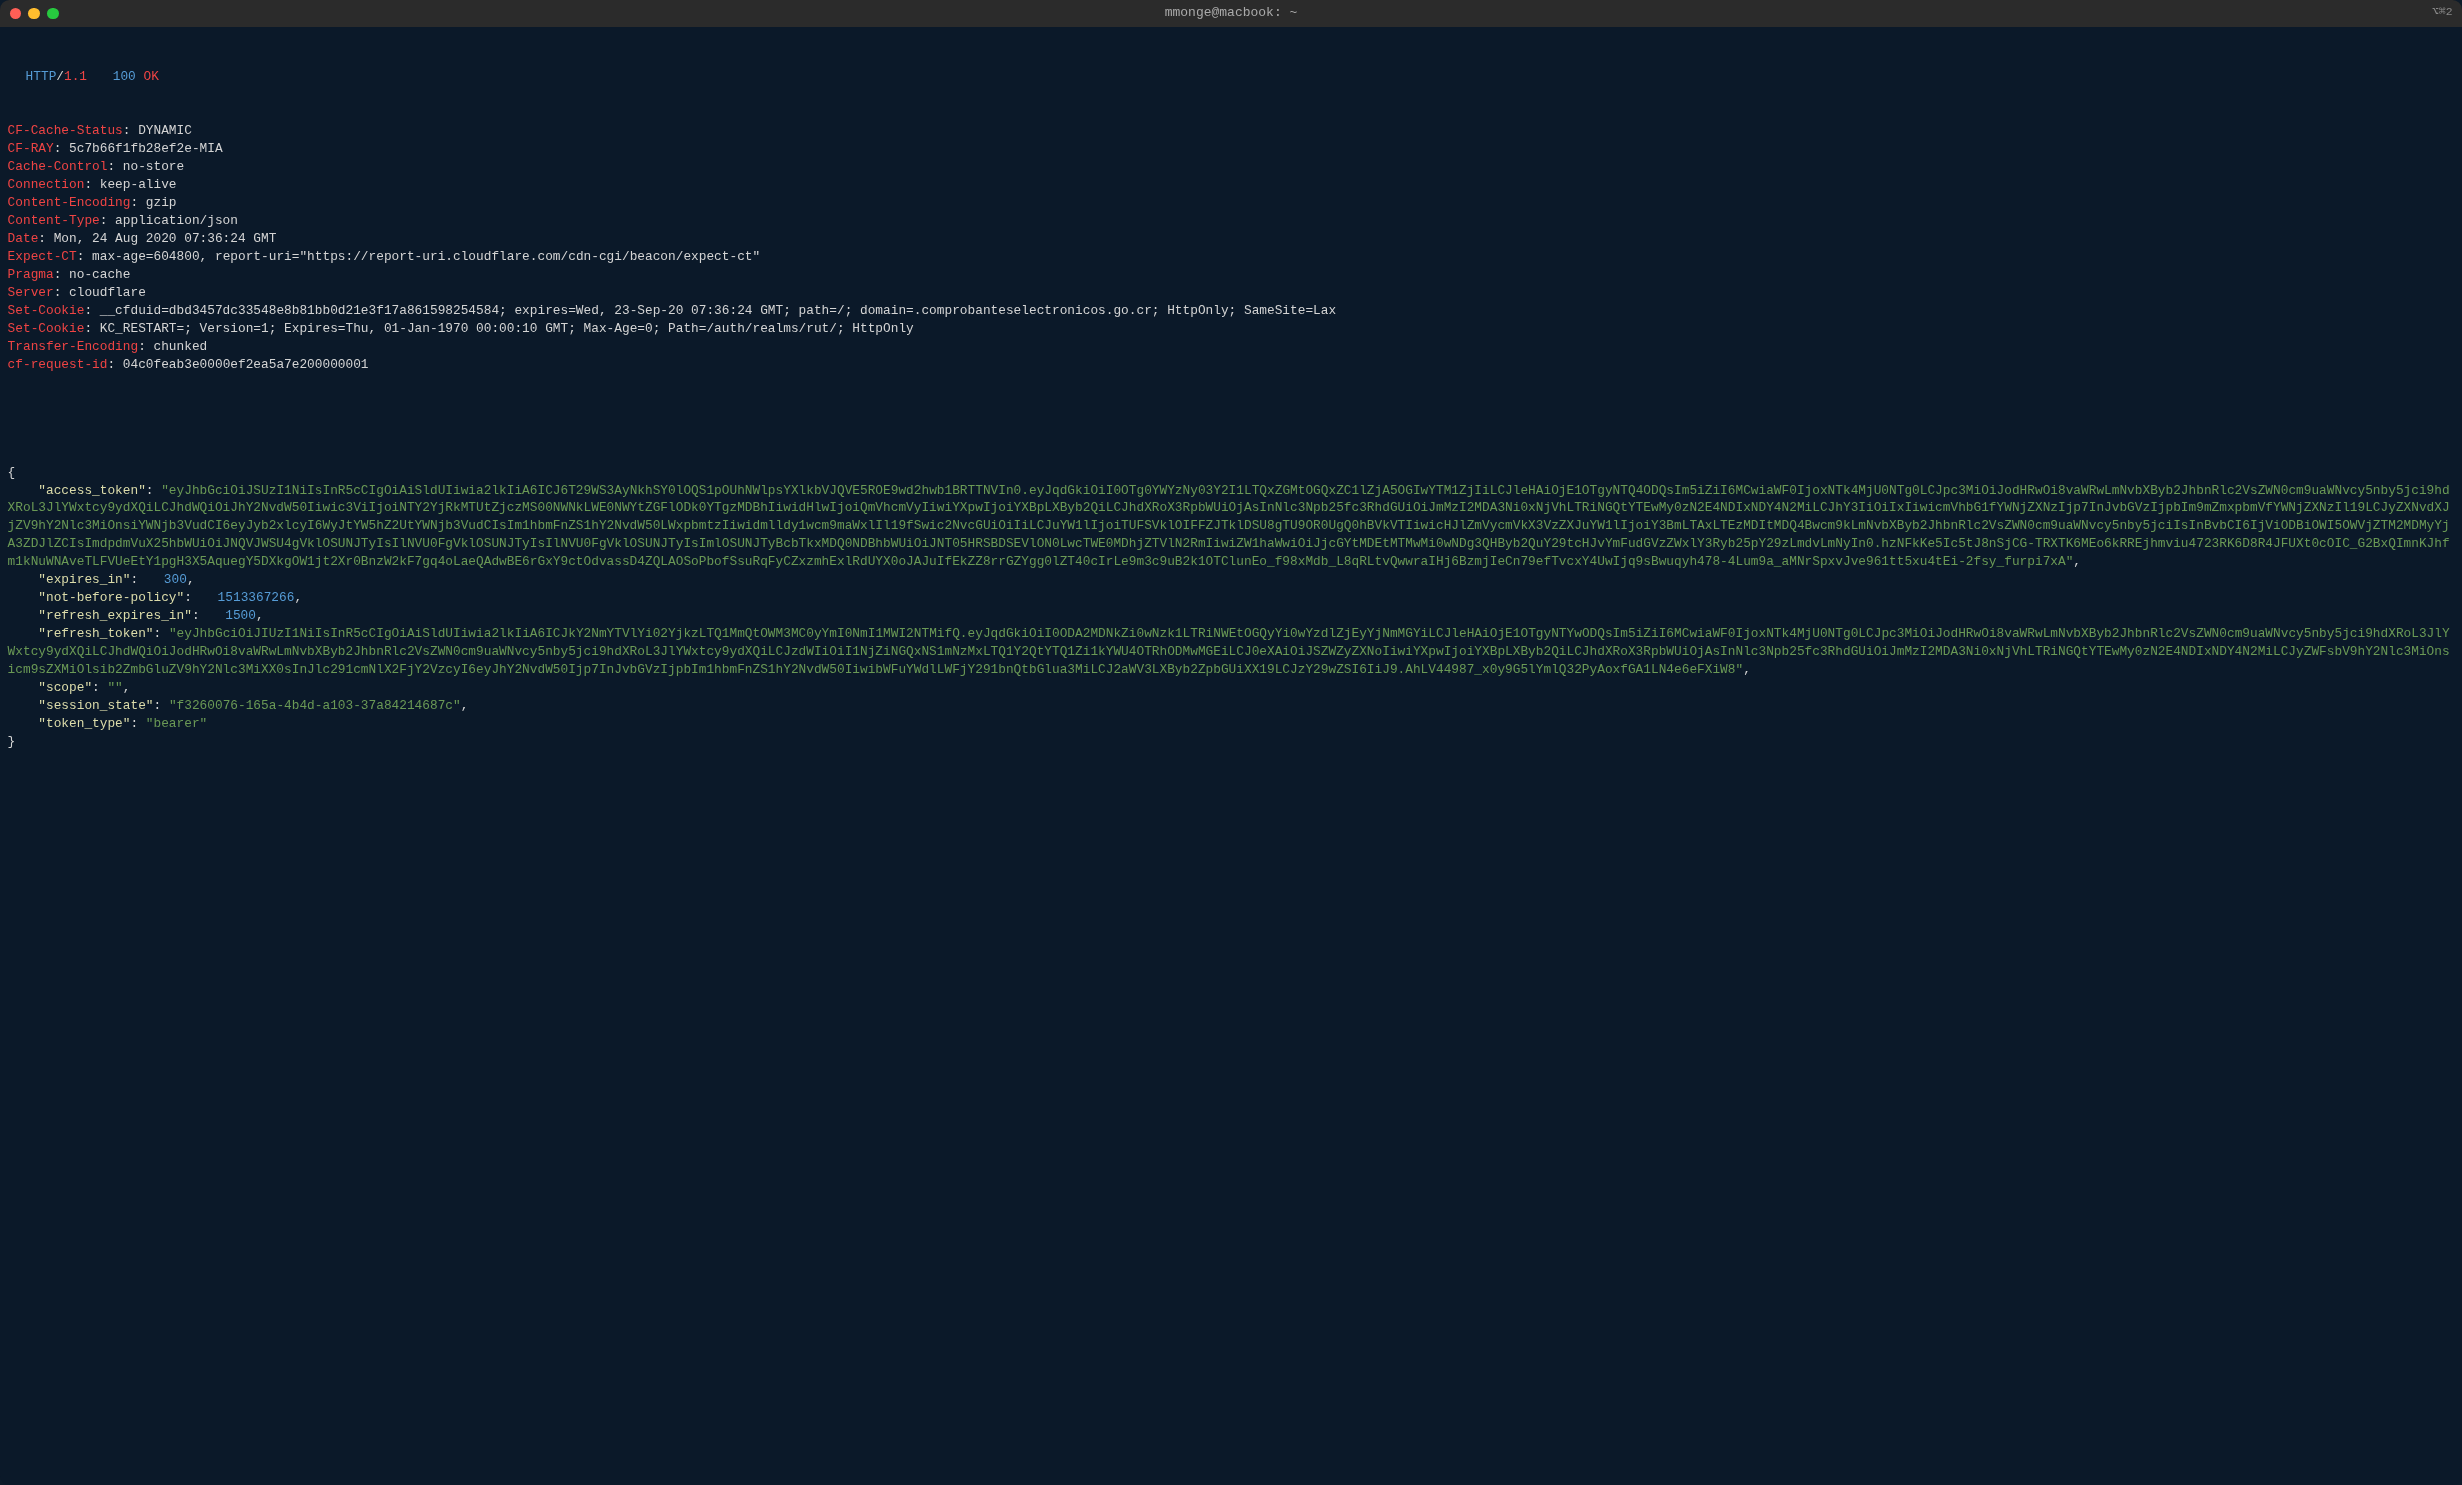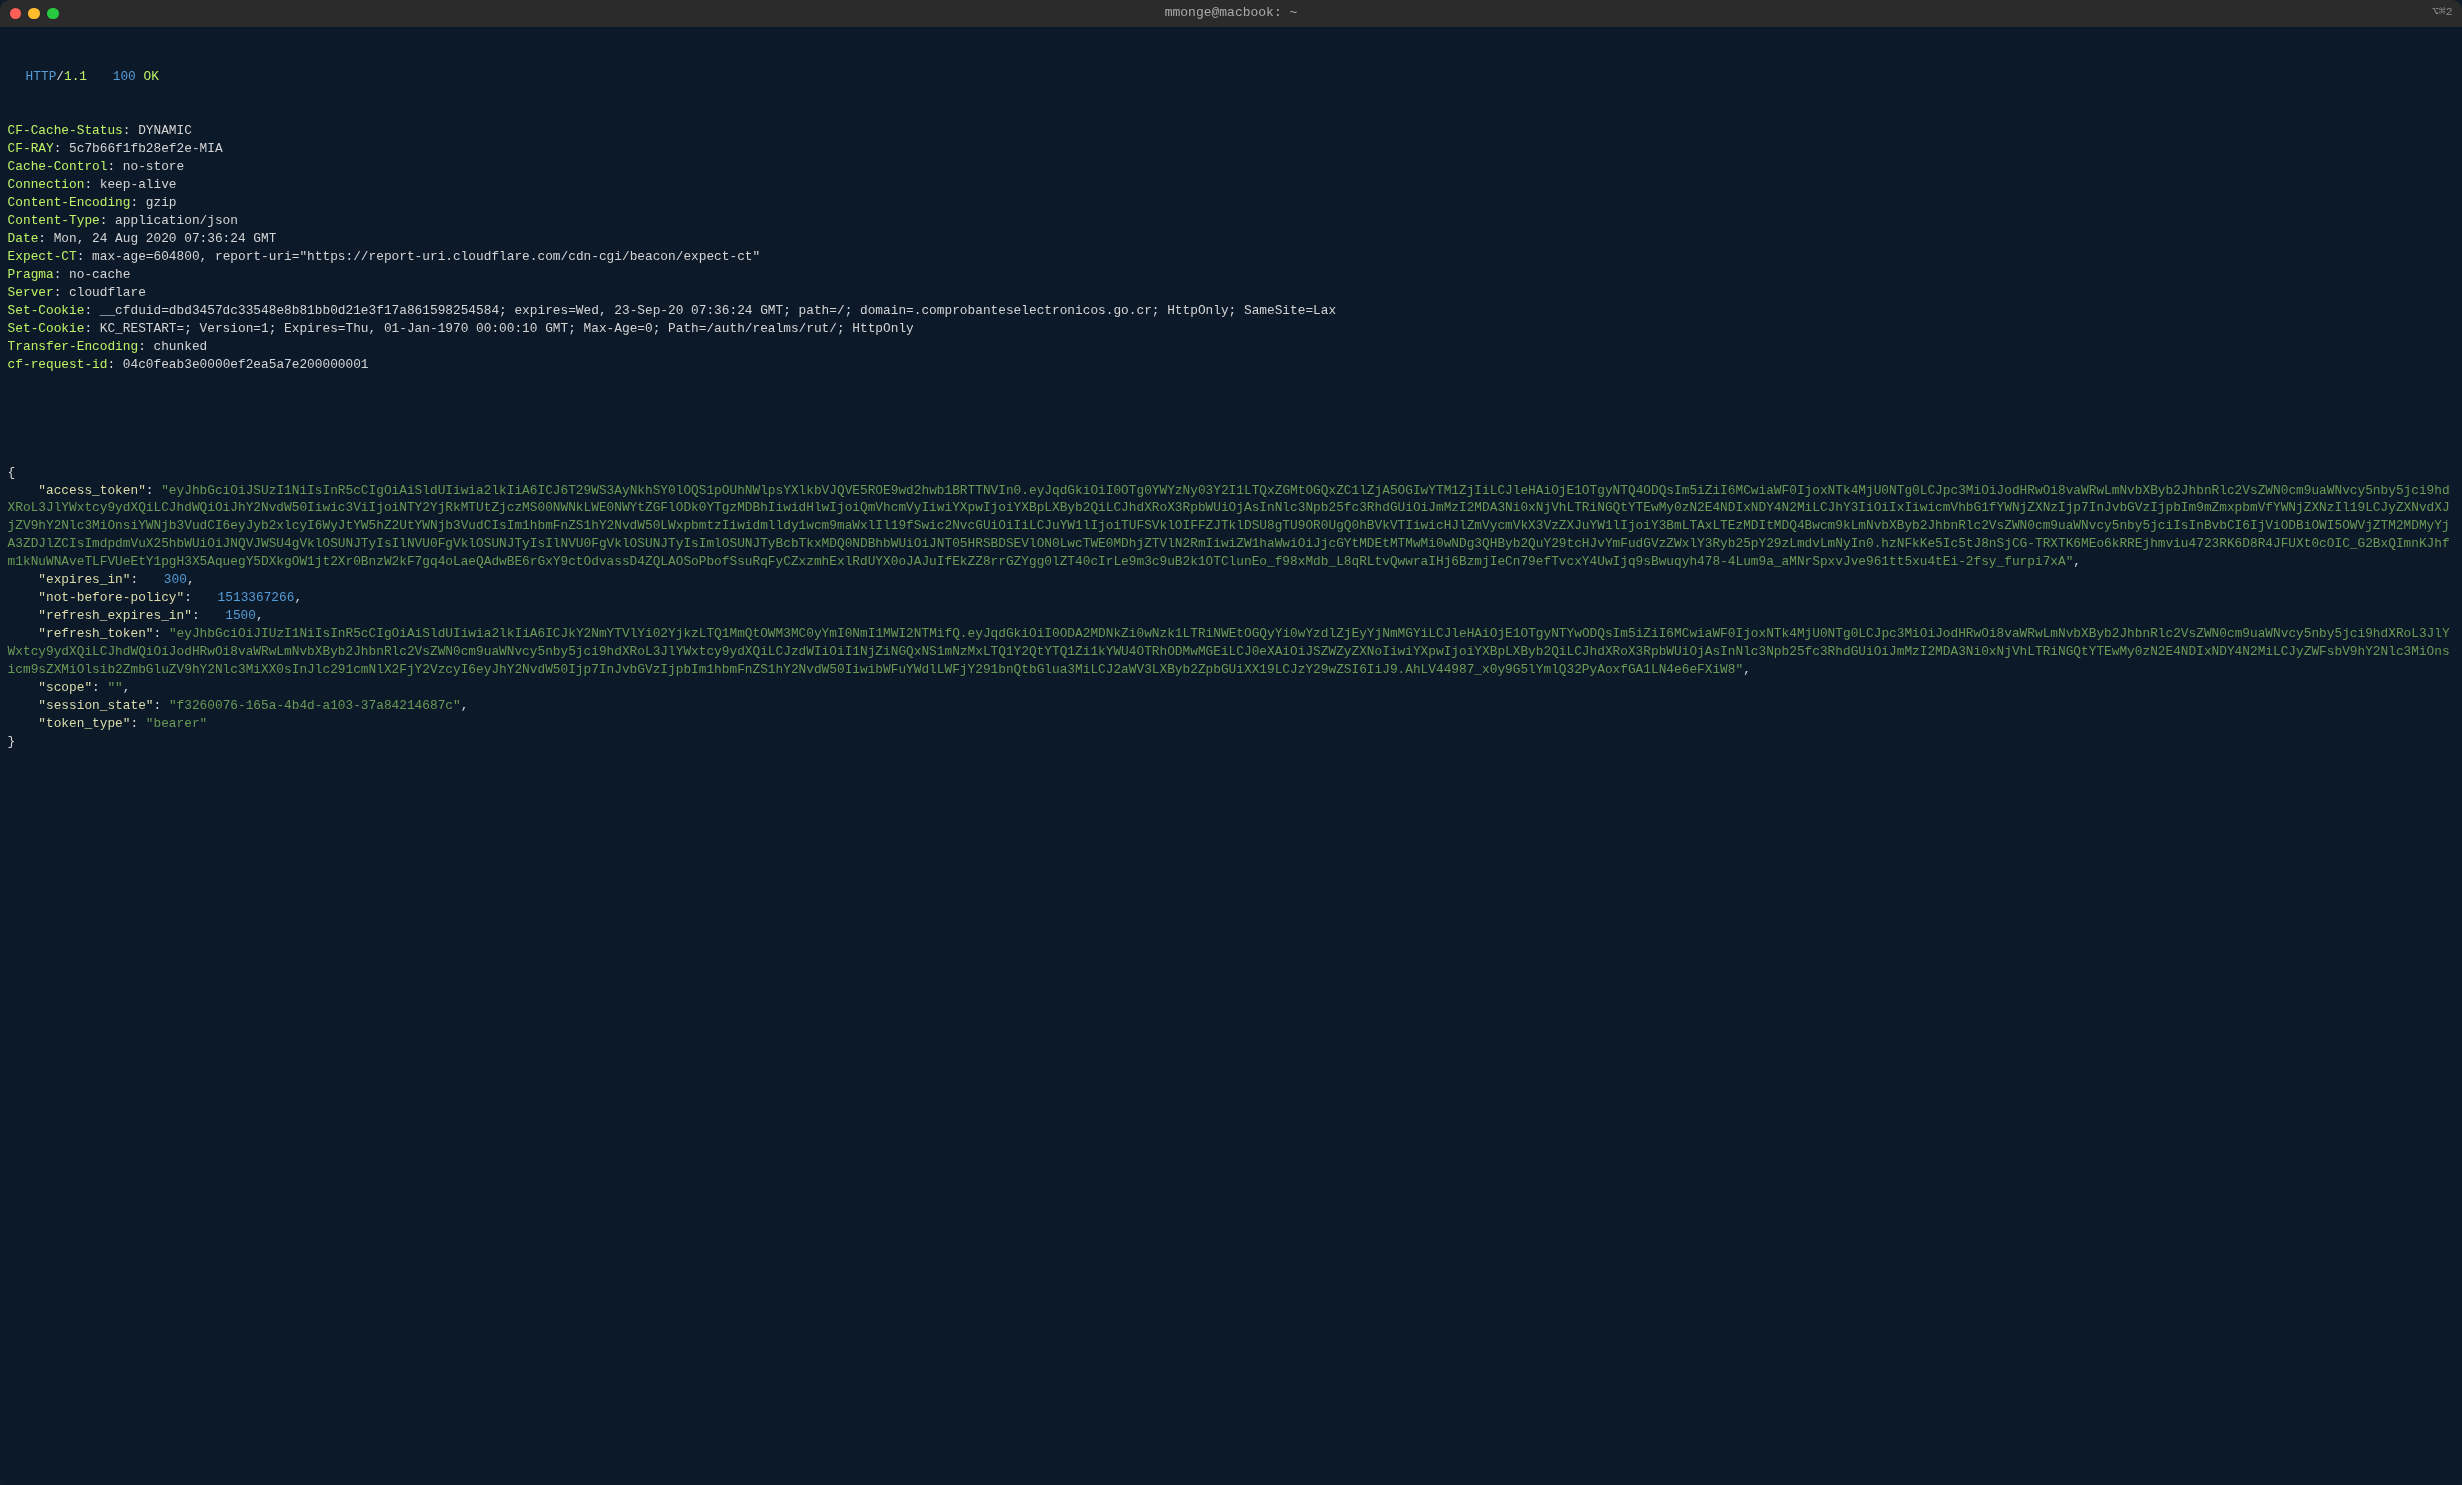--- a/index.html
+++ b/index.html
@@ -59,21 +59,21 @@
     .terminal-content {
       padding: 5.7px 7.6px;
       color: #e0e0e0;
       font-family: 'Menlo', 'Monaco', 'Courier New', monospace;
       white-space: pre-wrap;
       word-break: break-all;
     }
     .line {
       min-height: 18px;
     }
-    .cyan { color: #bef264; }
+    .cyan { color: #ef4444; }
     .blue { color: #569cd6; padding-left: 18px; }
     .green { color: #6a9955; }
     .yellow { color: #d7ba7d; }
     .yellow-bright { color: #dcdcaa; }
     .white { color: #d4d4d4; }
   </style>
 </head>
 <body>
 
 <div class="window">

